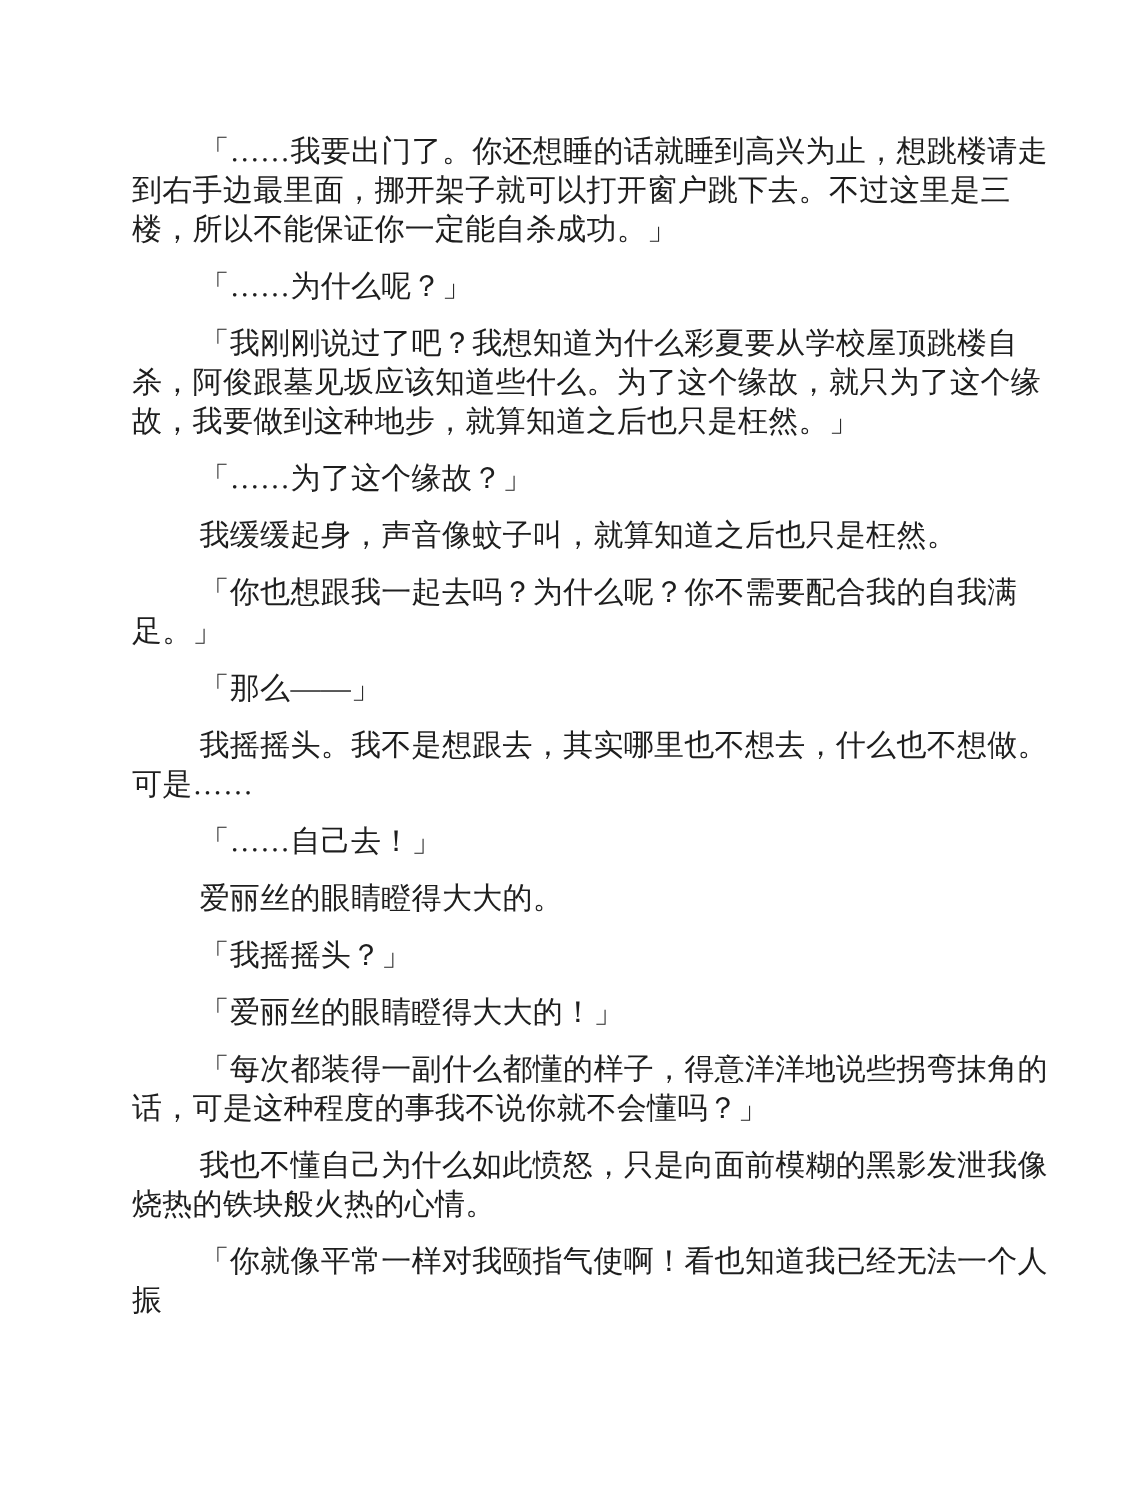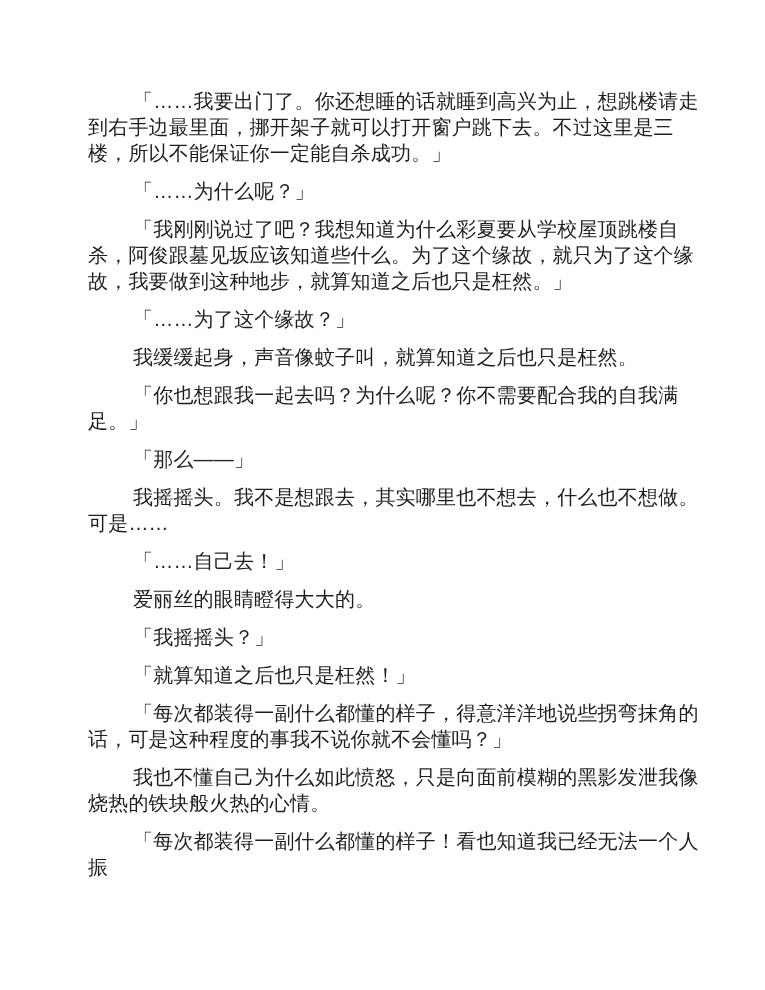--- a/index.html
+++ b/index.html
@@ -15,21 +15,21 @@
   .page {
     box-sizing: border-box;
     width: 765px;
     height: 990px;
     padding: 88px 50px 0 88px;
     background: #ffffff;
   }
   .page p {
     width: 622px;
     margin: 0 0 12px 0;
-    font-family: Liberation Sans, sans-serif;
+    font-family: Liberation Serif, serif;
     font-size: 20px;
     line-height: 26px;
     color: #1e1e1e;
     text-indent: 45px;
     text-align: left;
     letter-spacing: 0.2px;
   }
 </style>
 </head>
 <body>
@@ -39,17 +39,17 @@
   <p>「……为什么呢？」</p>
   <p>「我刚刚说过了吧？我想知道为什么彩夏要从学校屋顶跳楼自杀，阿俊跟墓见坂应该知道些什么。为了这个缘故，就只为了这个缘故，我要做到这种地步，就算知道之后也只是枉然。」</p>
   <p>「……为了这个缘故？」</p>
   <p>我缓缓起身，声音像蚊子叫，就算知道之后也只是枉然。</p>
   <p>「你也想跟我一起去吗？为什么呢？你不需要配合我的自我满足。」</p>
   <p>「那么——」</p>
   <p>我摇摇头。我不是想跟去，其实哪里也不想去，什么也不想做。可是……</p>
   <p>「……自己去！」</p>
   <p>爱丽丝的眼睛瞪得大大的。</p>
   <p>「我摇摇头？」</p>
-  <p>「就算知道之后也只是枉然！」</p>
+  <p>「爱丽丝的眼睛瞪得大大的！」</p>
   <p>「每次都装得一副什么都懂的样子，得意洋洋地说些拐弯抹角的话，可是这种程度的事我不说你就不会懂吗？」</p>
   <p>我也不懂自己为什么如此愤怒，只是向面前模糊的黑影发泄我像烧热的铁块般火热的心情。</p>
-  <p>「每次都装得一副什么都懂的样子！看也知道我已经无法一个人振</p>
+  <p>「你就像平常一样对我颐指气使啊！看也知道我已经无法一个人振</p>
 </div>
 
 </body></html>

